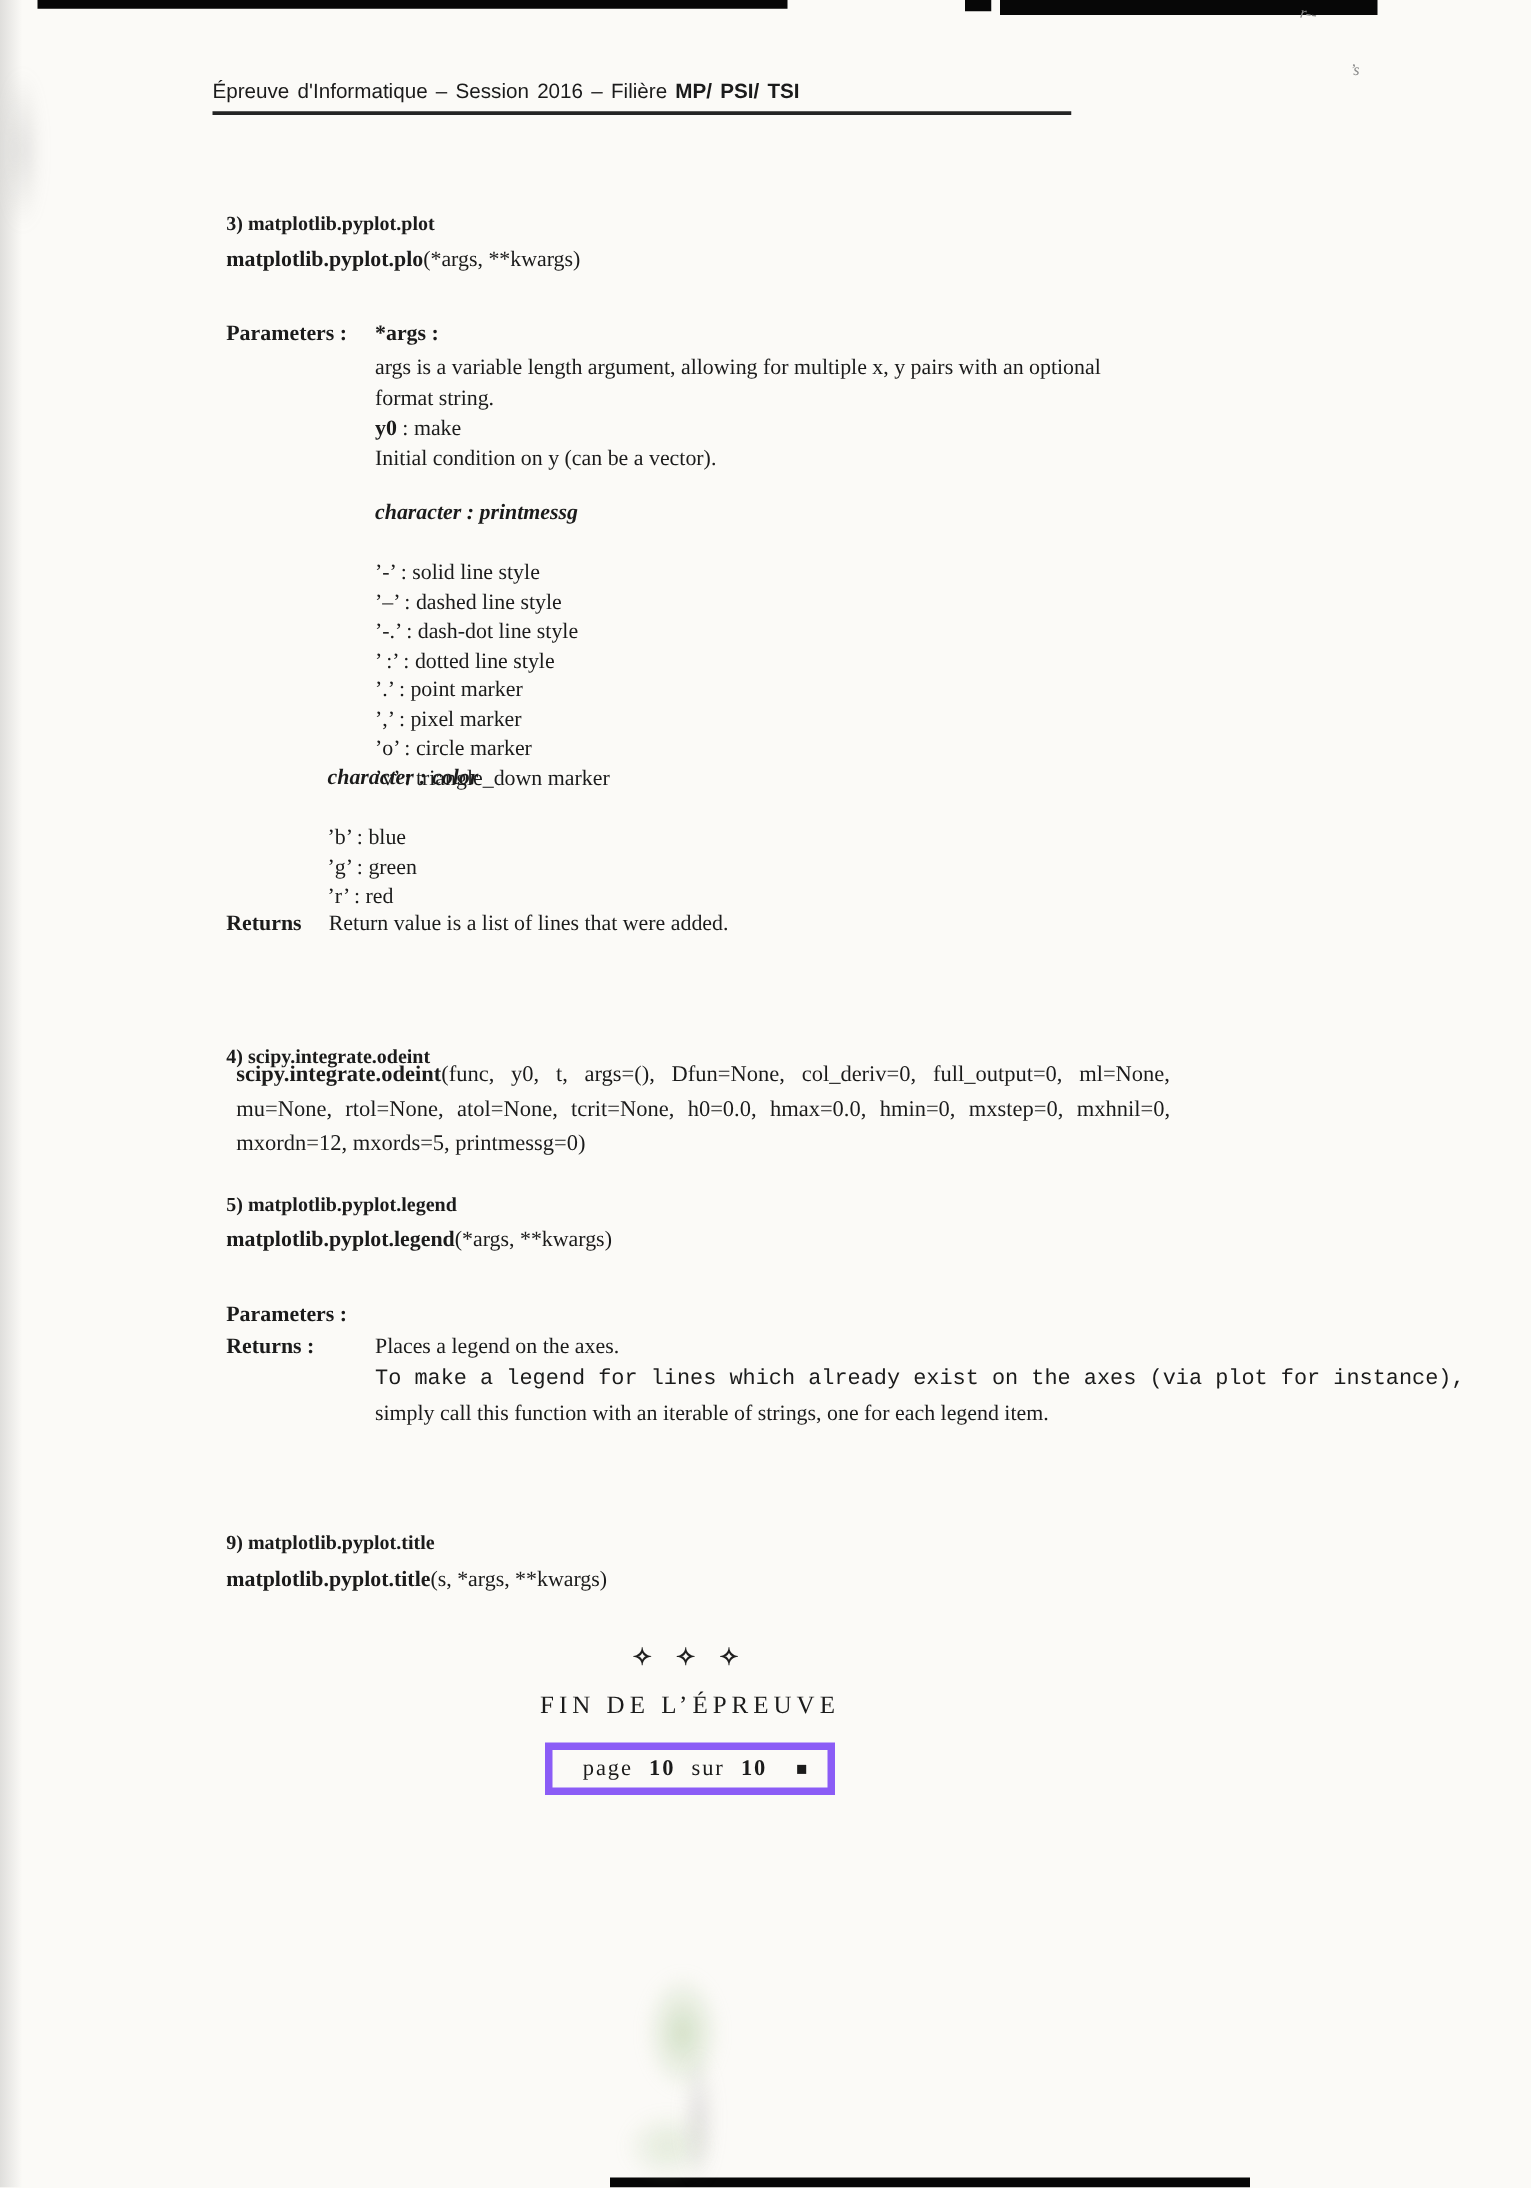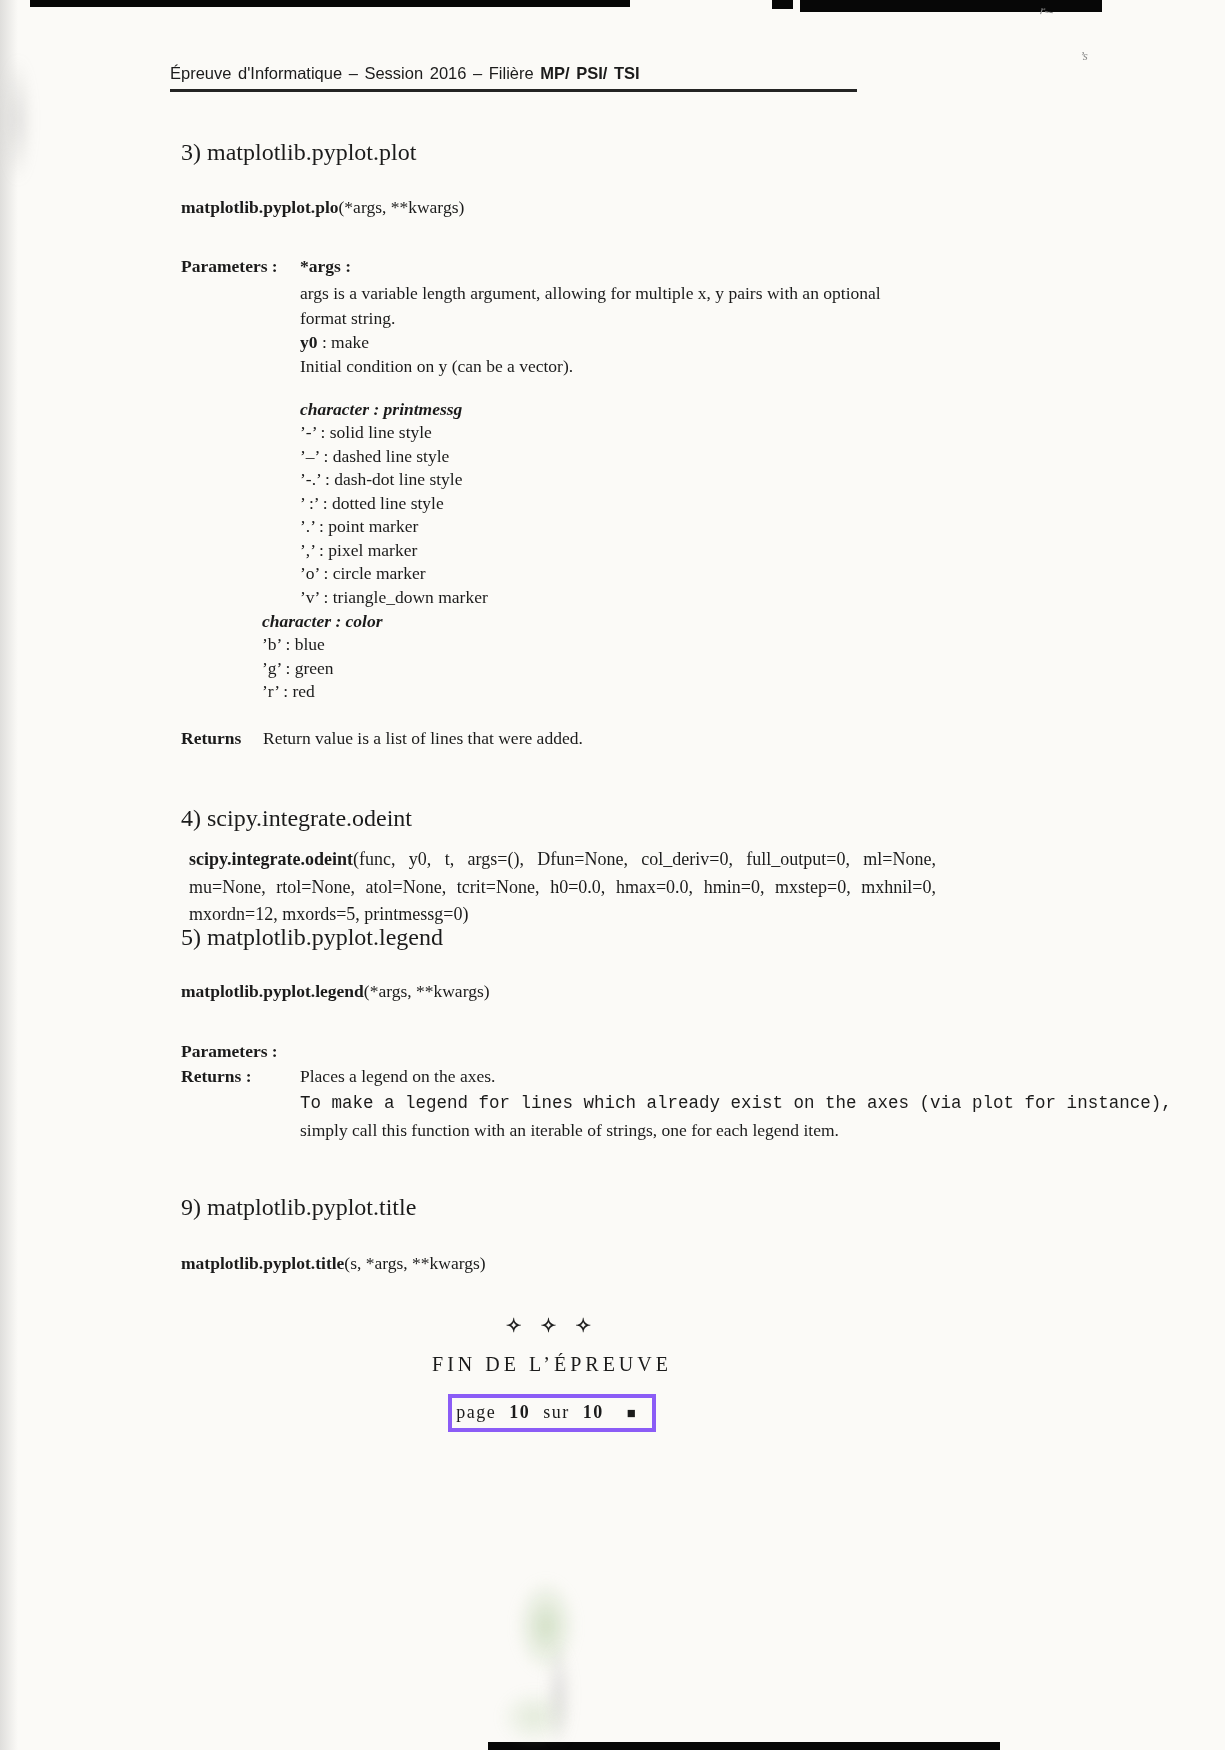--- a/index.html
+++ b/index.html
@@ -8,53 +8,53 @@
     position:relative;
     background:#fbfaf7;
     font-family:"Liberation Serif", serif;
     color:#1b1b1b;
     overflow:hidden;
   }
   .abs { position:absolute; }
   .t  { position:absolute; font-size:17.5px; line-height:24px; white-space:nowrap; }
   .b  { font-weight:bold; }
   .bi { font-weight:bold; font-style:italic; }
-  .heading { position:absolute; font-size:24px; font-weight:normal; white-space:nowrap; }
+  .heading { position:absolute; font-size:16px; font-weight:bold; white-space:nowrap;margin-top:32px; }
   .sans { font-family:"Liberation Sans", sans-serif; }
 
   .scan-bar { position:absolute; background:#070707; }
   .left-shade {
     position:absolute; left:0; top:0; width:18px; height:100%;
     background:linear-gradient(to right, rgba(110,110,110,.20), rgba(110,110,110,0));
   }
   .smudge { position:absolute; filter:blur(6px); border-radius:50%; }
   .smudge-green {
     background:radial-gradient(ellipse at center, rgba(176,202,158,.55), rgba(176,202,158,0) 70%);
   }
   .smudge-gray {
     background:radial-gradient(ellipse at center, rgba(140,140,140,.25), rgba(140,140,140,0) 70%);
   }
   .pencil { position:absolute; color:#8a8a8a; font-size:13px; font-style:italic; }
 
   .header-rule { position:absolute; left:170px; top:89px; width:687px; height:2.5px; background:#242424; }
 
-  .list { position:absolute; font-size:17.5px; line-height:23.5px; }
+  .list { position:absolute; font-size:17.5px; line-height:23.5px;margin-top:25px; }
   .list div { white-space:nowrap; }
 
   .para-justify {
     position:absolute; left:189px; top:836px; width:747px;
     font-size:18px; line-height:27.5px; text-align:justify; white-space:normal;margin-top:10px;
   }
 
   .footer-center { position:absolute; left:0; width:1104px; text-align:center; }
   .ornament { top:1314px; font-size:19px; letter-spacing:7px; color:#1f1f1f; font-weight:bold; }
   .fin { top:1353px; font-size:20px; letter-spacing:4px; }
   .pagebox-wrap { top:1394px; }
   .pagebox {
-    display:inline-block; border:4px solid #8b5cf6; padding:4px 16px 5px 4px;
+    display:inline-block; border:6px solid #8b5cf6; padding:4px 16px 5px 24px;
     font-size:18px; letter-spacing:1.5px; word-spacing:7px; background:#fbfaf7;
   }
   .pagebox .sq { font-size:15px; margin-left:10px; letter-spacing:0; }
 </style>
 </head>
 <body>
 
 <div class="abs" style="left:0;top:0;width:1225px;height:1750px;">
 
   <div class="left-shade"></div>

